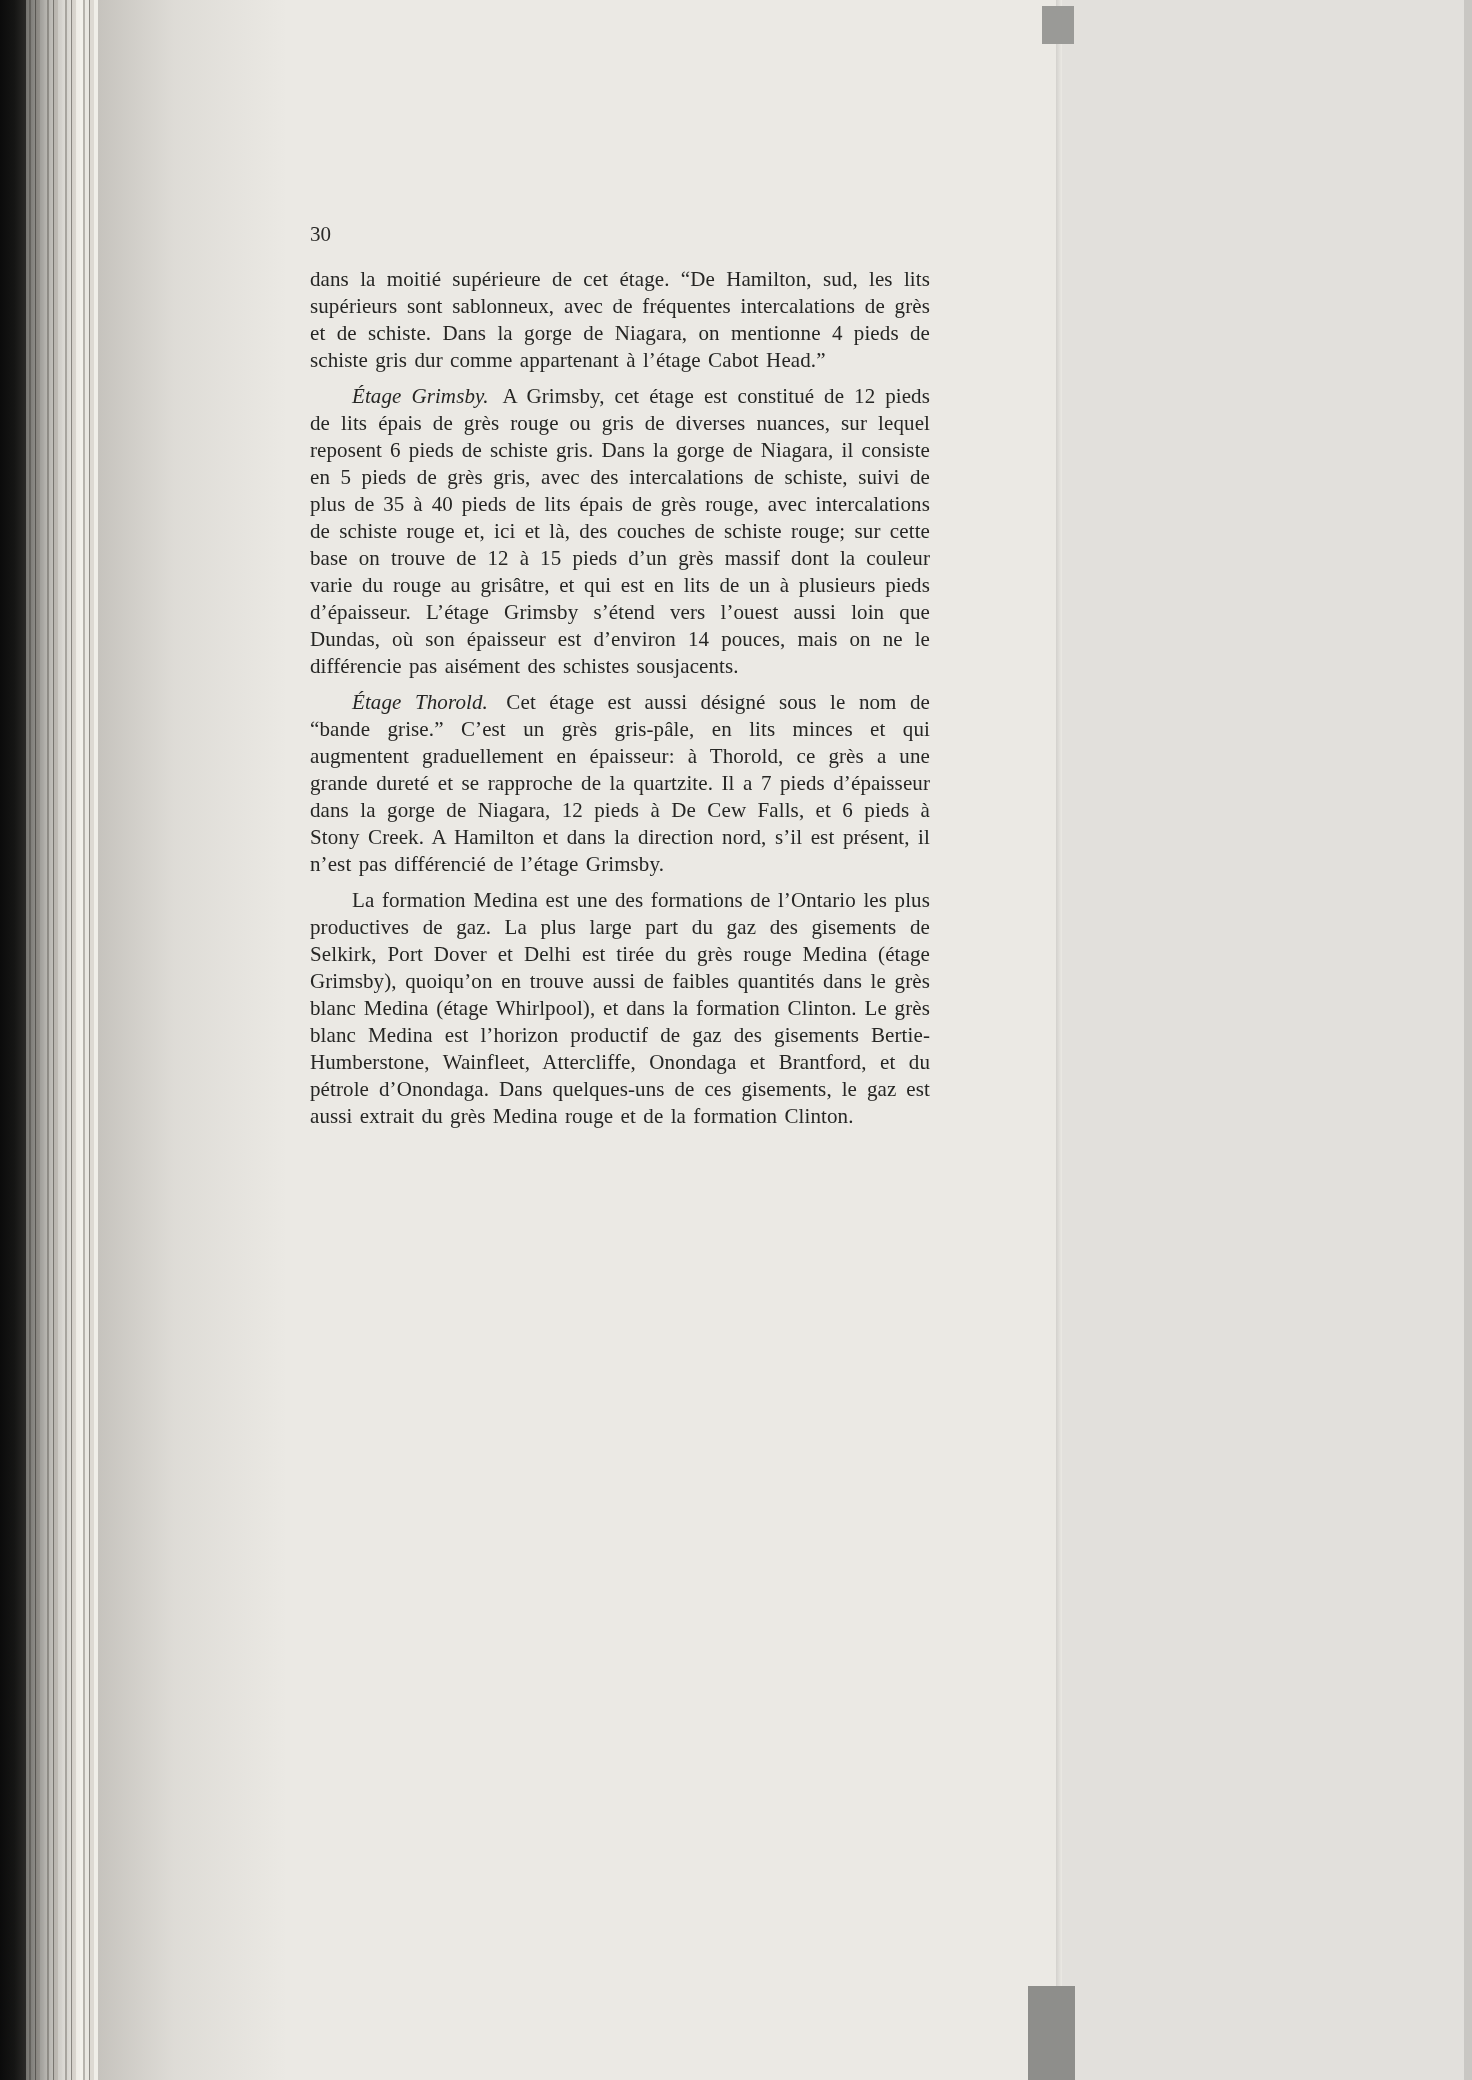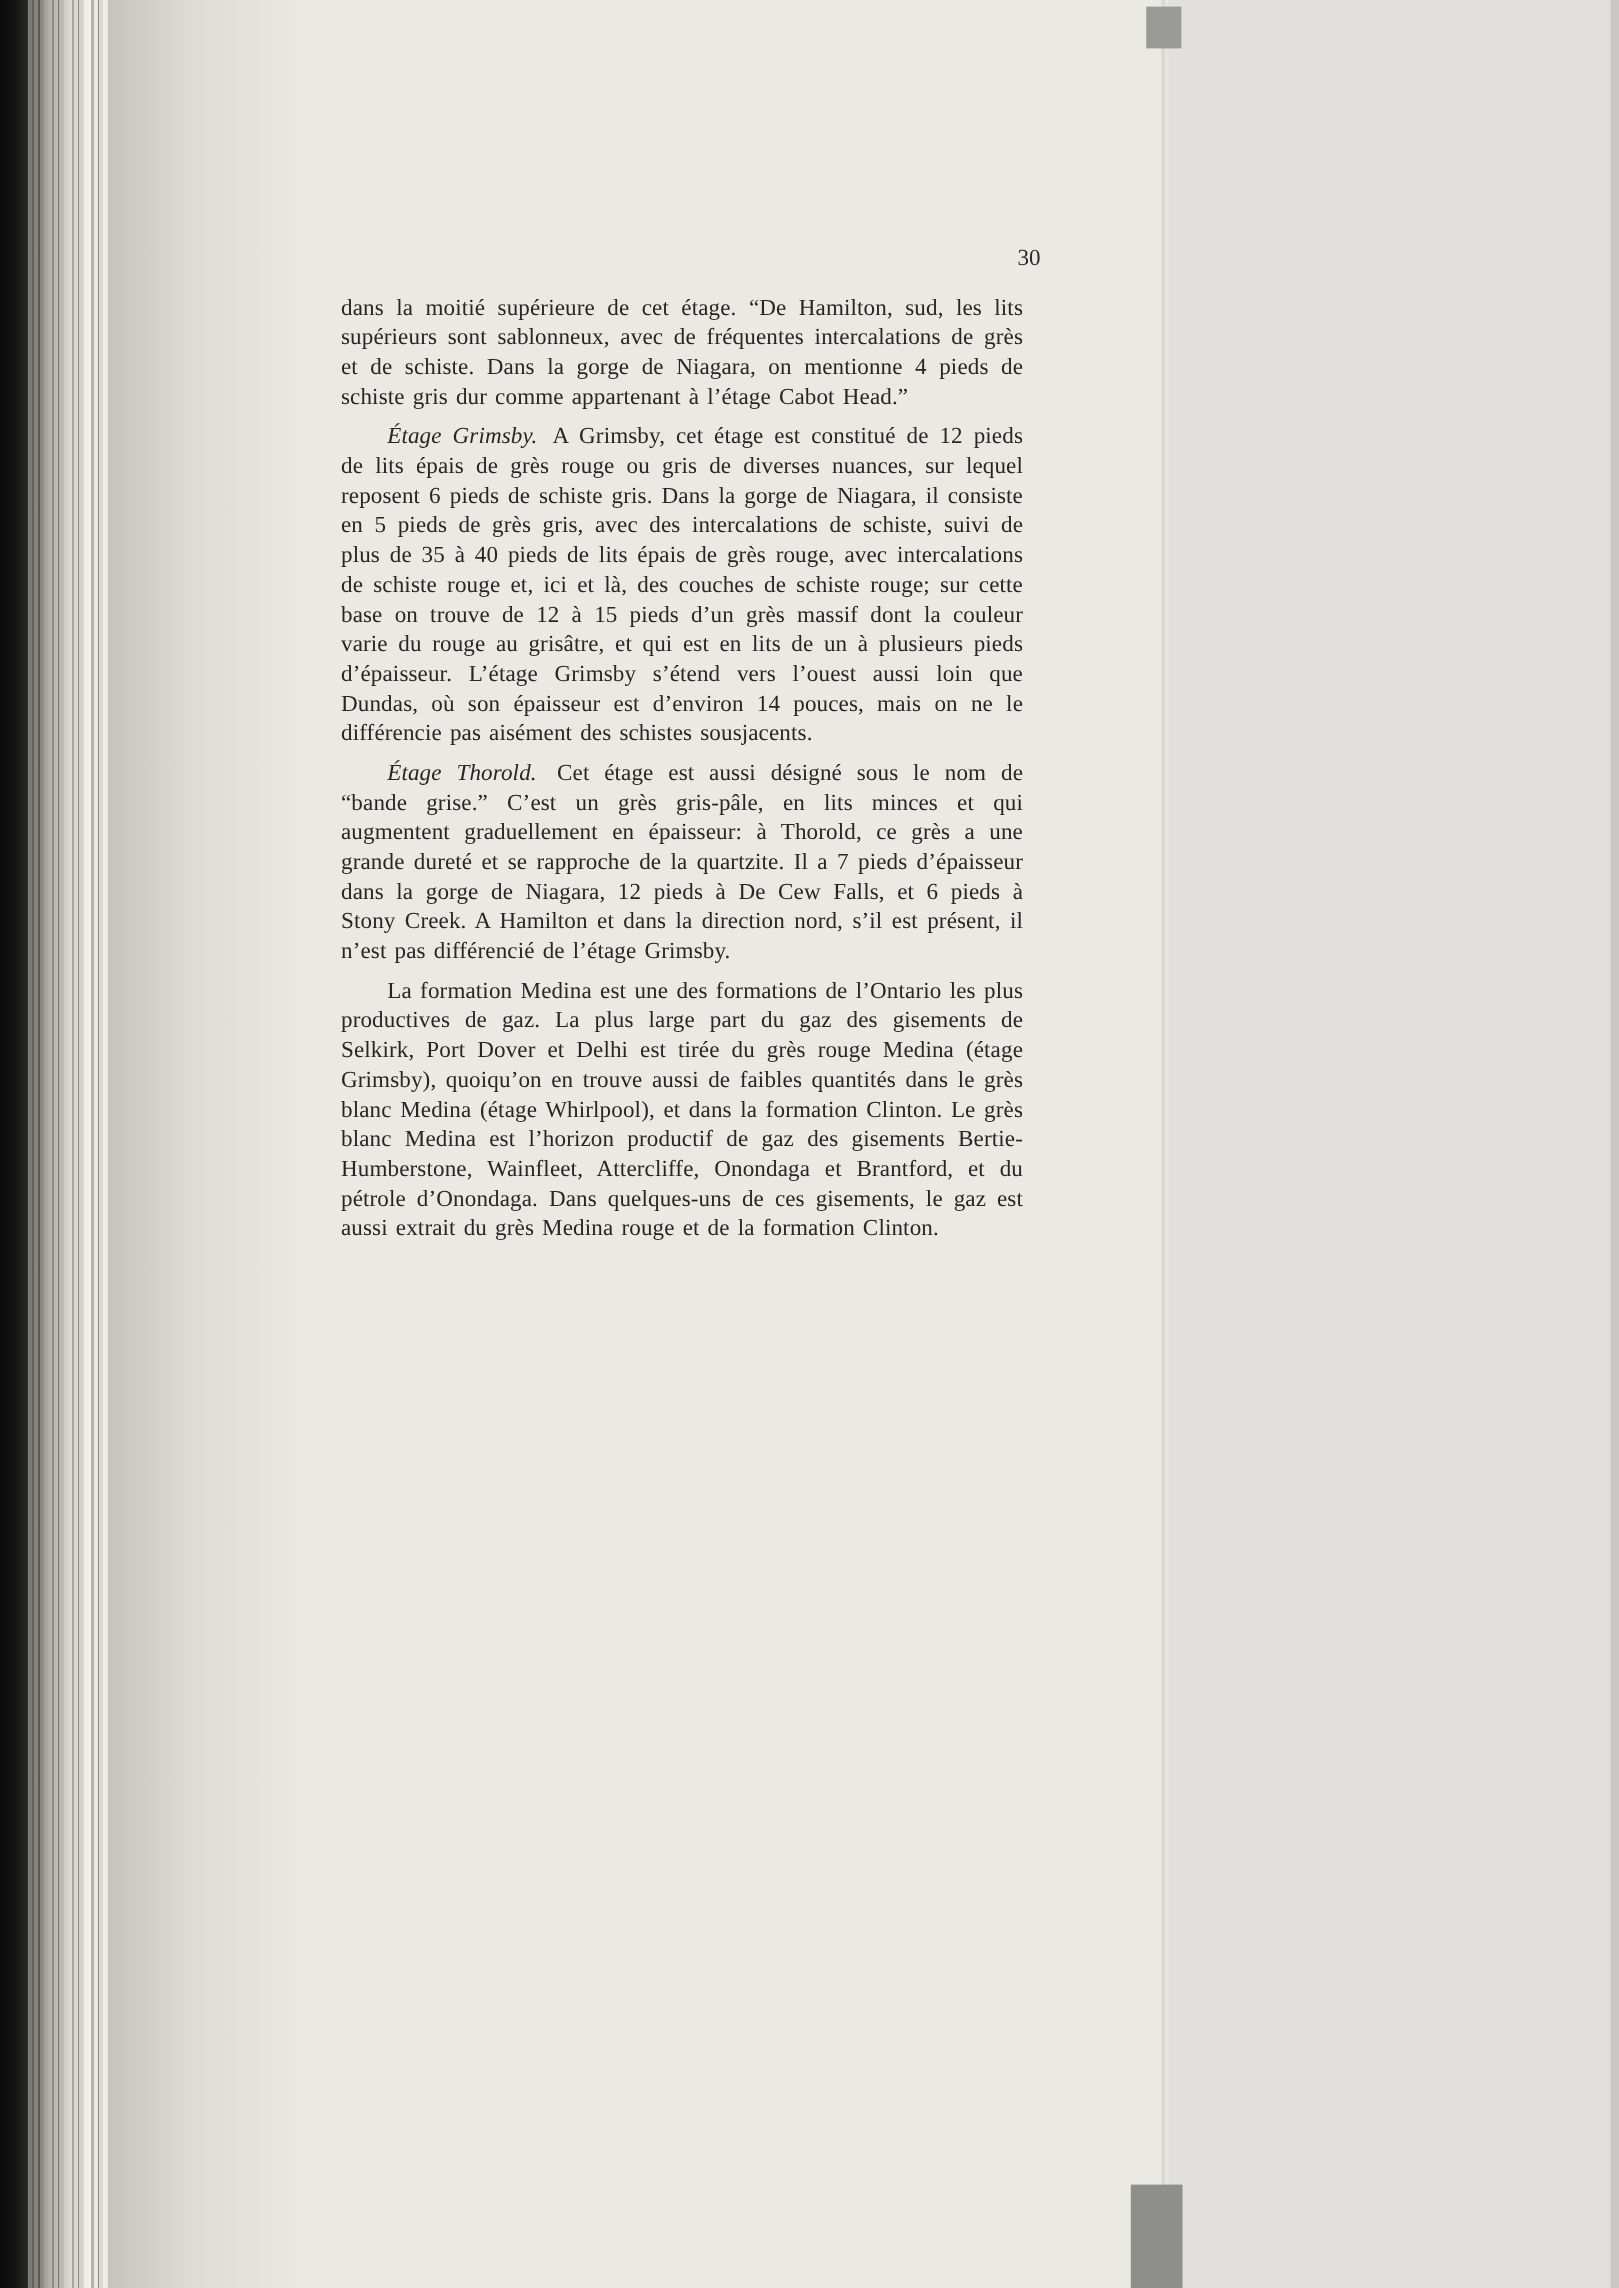--- a/index.html
+++ b/index.html
@@ -74,21 +74,21 @@
     position: absolute;
     left: 1028px; top: 1986px;
     width: 47px; height: 94px;
     background: #8e8e8b;
   }
   
   .page-number {
     position: absolute;
     top: 222px; left: 310px;
     width: 636px;
-    text-align: right;
+    text-align: left;
     font-size: 21px;
     color: #2b2b29;
   }
   .text-block {
     position: absolute;
     top: 266px; left: 310px;
     width: 636px;
     font-size: 21px;
     line-height: 27px;
     color: #262624;

